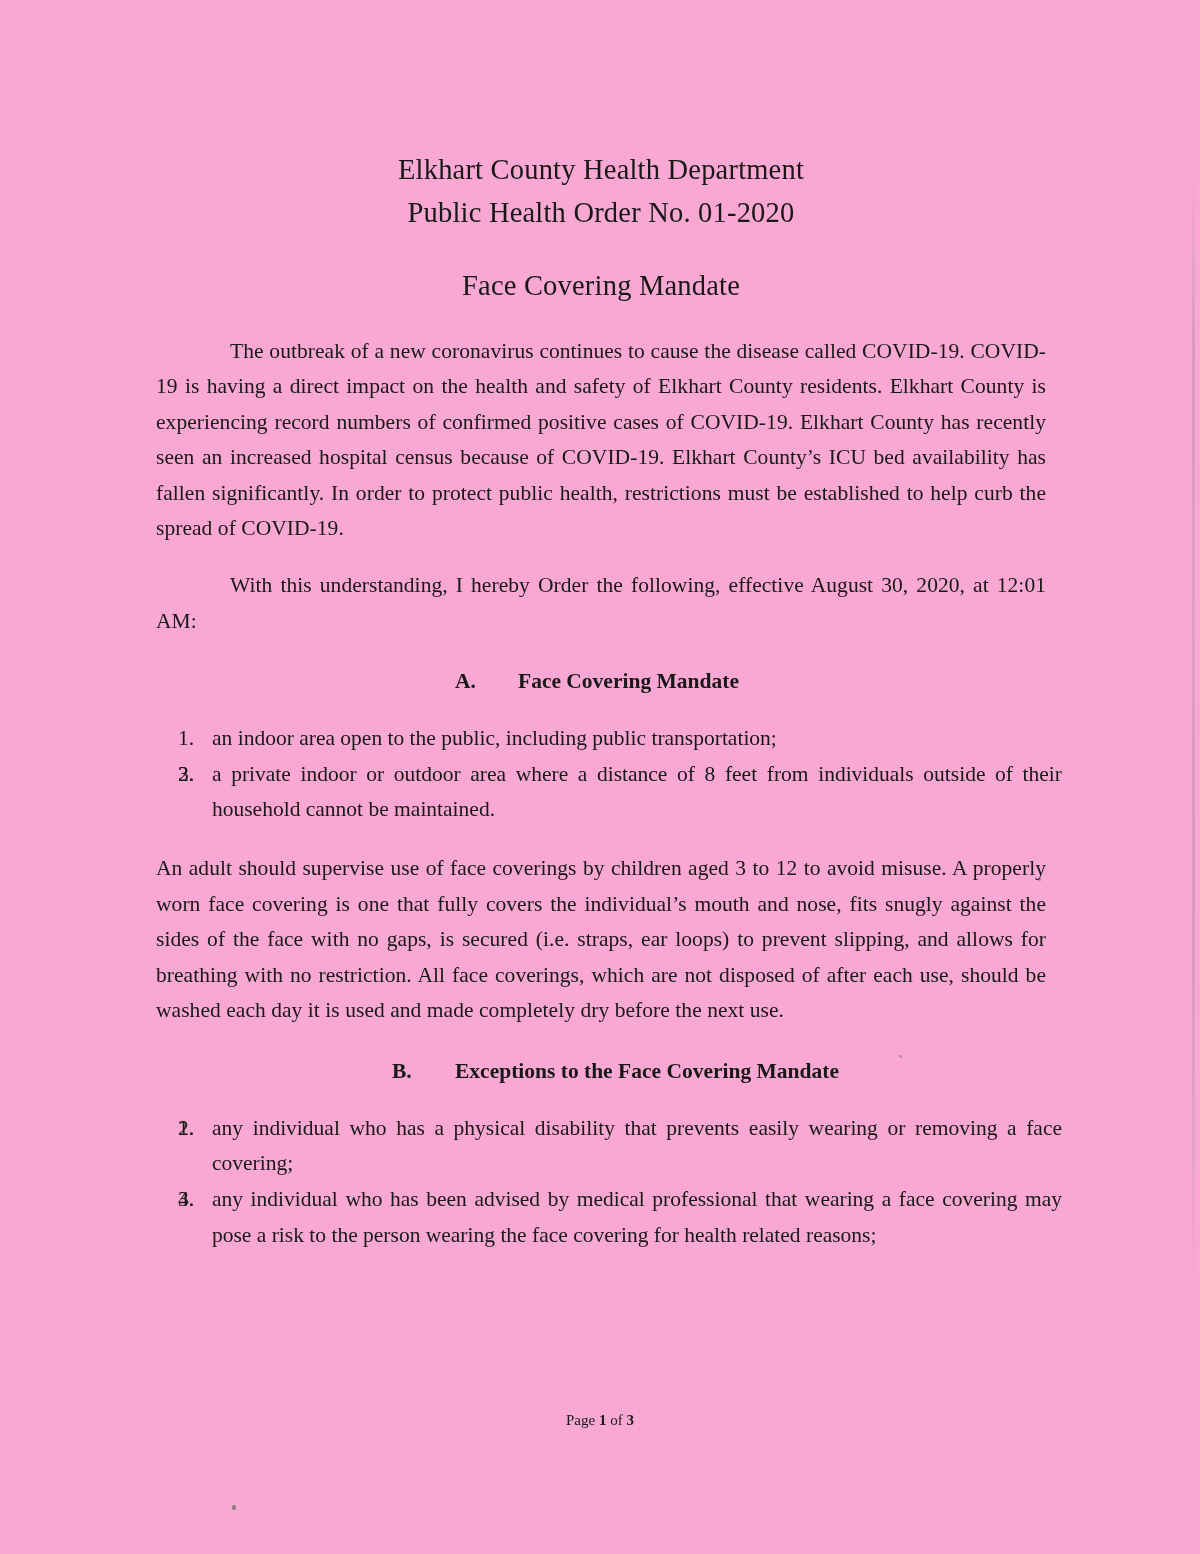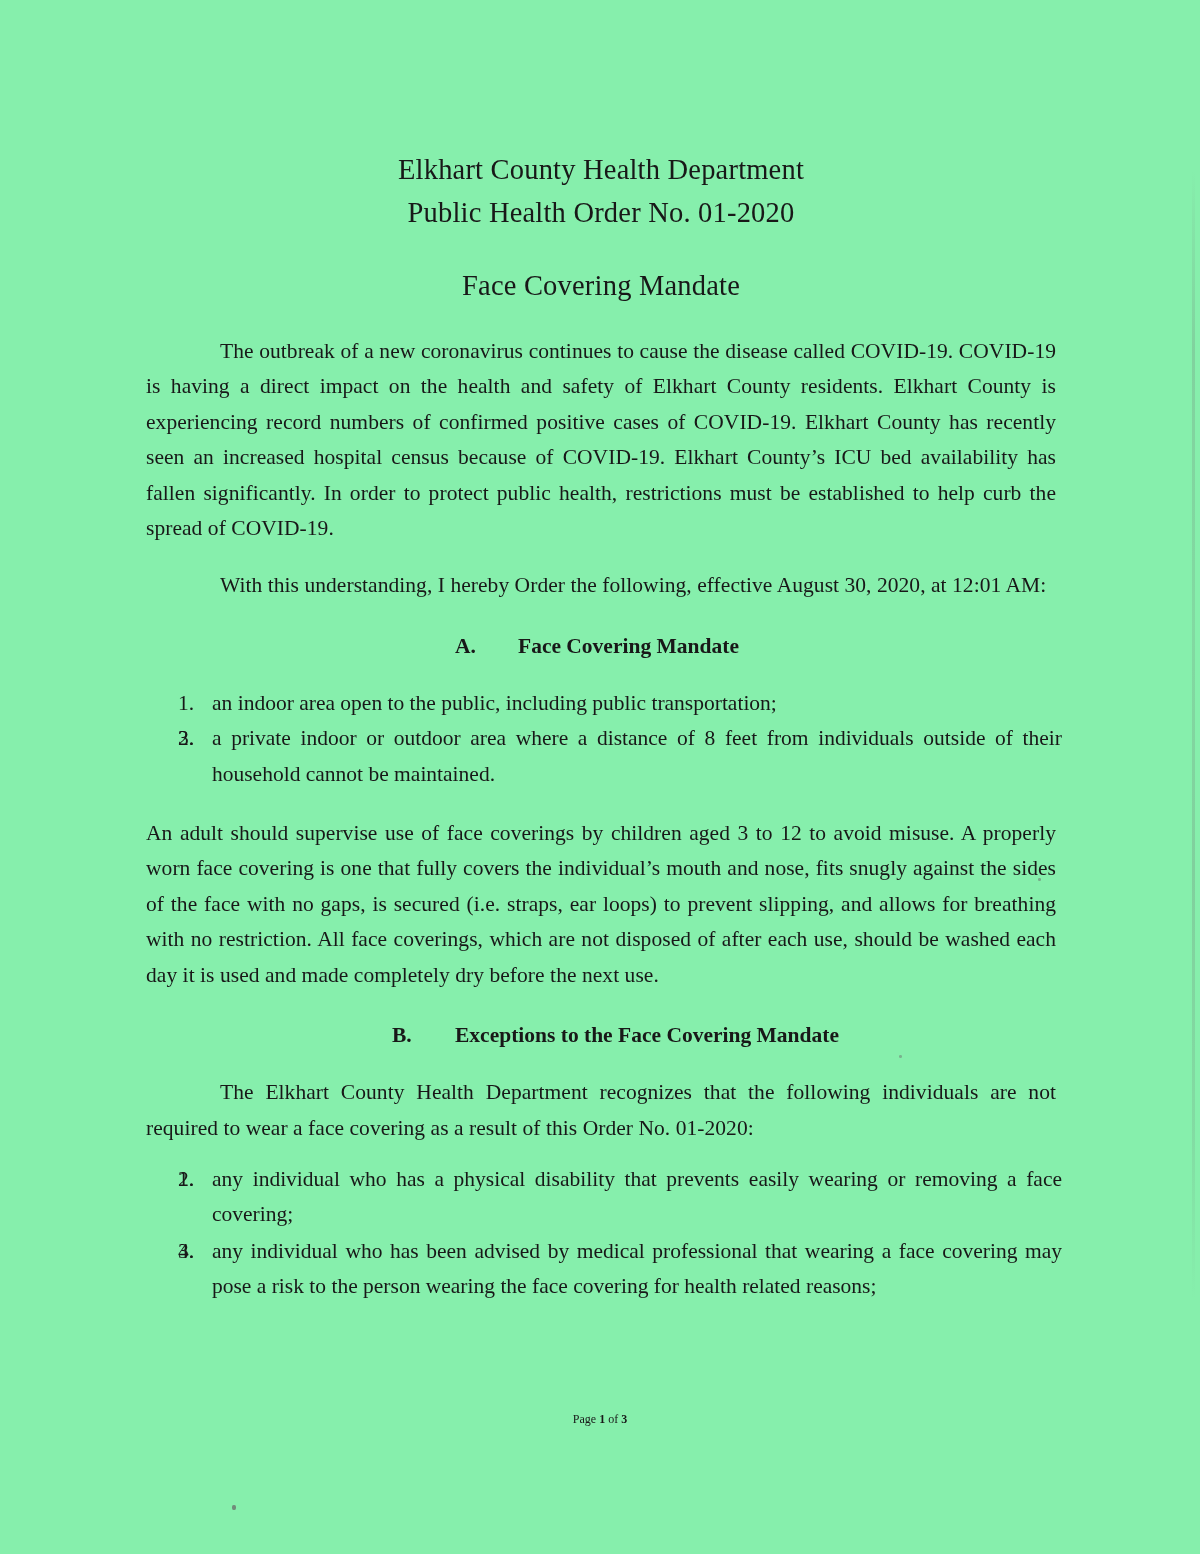--- a/index.html
+++ b/index.html
@@ -4,21 +4,21 @@
 <style>
   html, body {
     margin: 0;
     padding: 0;
     background: #ffffff;
   }
   .page {
     position: relative;
     width: 1200px;
     height: 1554px;
-    background: #86efac;
+    background: #f9a8d4;
     overflow: hidden;
     font-family: "Liberation Serif", "DejaVu Serif", serif;
     color: #181818;
   }
   
   .scan-edge {
     position: absolute;
     top: 170px;
     right: 5px;
     width: 3px;
@@ -64,21 +64,21 @@
     font-size: 28.5px;
     line-height: 40px;
     margin-top: 32px;
     letter-spacing: 0.2px;
   }
 
   p.body {
     font-size: 21.5px;
     line-height: 35.4px;
     text-align: justify;
-    margin: 6px;
+    margin: 16px;
     letter-spacing: 0.05px;
   }
   p.indent { text-indent: 74px; }
   p.gap-top { margin-top: 22px; }
 
   .sec-head {
     font-weight: bold;
     font-size: 21.5px;
     line-height: 35px;
     margin: 25px 0 22px 0;
@@ -108,21 +108,21 @@
     top: 0;
   }
   ol.numlist.loose li { margin-bottom: 1px; }
 
   .footer {
     position: absolute;
     left: 0;
     top: 1412px;
     width: 1200px;
     text-align: center;
-    font-size: 12px;
+    font-size: 15px;
   }
   .footer b { font-weight: bold; }
 </style>
 </head>
 <body>
 
 <div class="page">
 
   <div class="scan-edge"></div>
   <div class="speck speck-a"></div>
@@ -162,21 +162,20 @@
       </li>
     </ol>
 
     <p class="body" style="margin-top:24px;">An adult should supervise use of face coverings by children aged 3 to 12 to avoid misuse. A properly worn face covering is one that fully covers the individual’s mouth and nose, fits snugly against the sides of the face with no gaps, is secured (i.e. straps, ear loops) to prevent slipping, and allows for breathing with no restriction. All face coverings, which are not disposed of after each use, should be washed each day it is used and made completely dry before the next use.</p>
 
     <div class="sec-head b-head">
       <span class="sec-letter">B.</span>
       <span class="sec-title">Exceptions to the Face Covering Mandate</span>
     </div>
 
-    <p class="body indent">The Elkhart County Health Department recognizes that the following individuals are not required to wear a face covering as a result of this Order No. 01-2020:</p>
 
     <ol class="numlist loose" style="margin-top:16px;">
       <li>
         <span class="num">1.</span>
       </li>
       <li>
         <span class="num">2.</span>
         <span>any individual who has a physical disability that prevents easily wearing or removing a face covering;</span>
       </li>
       <li>

